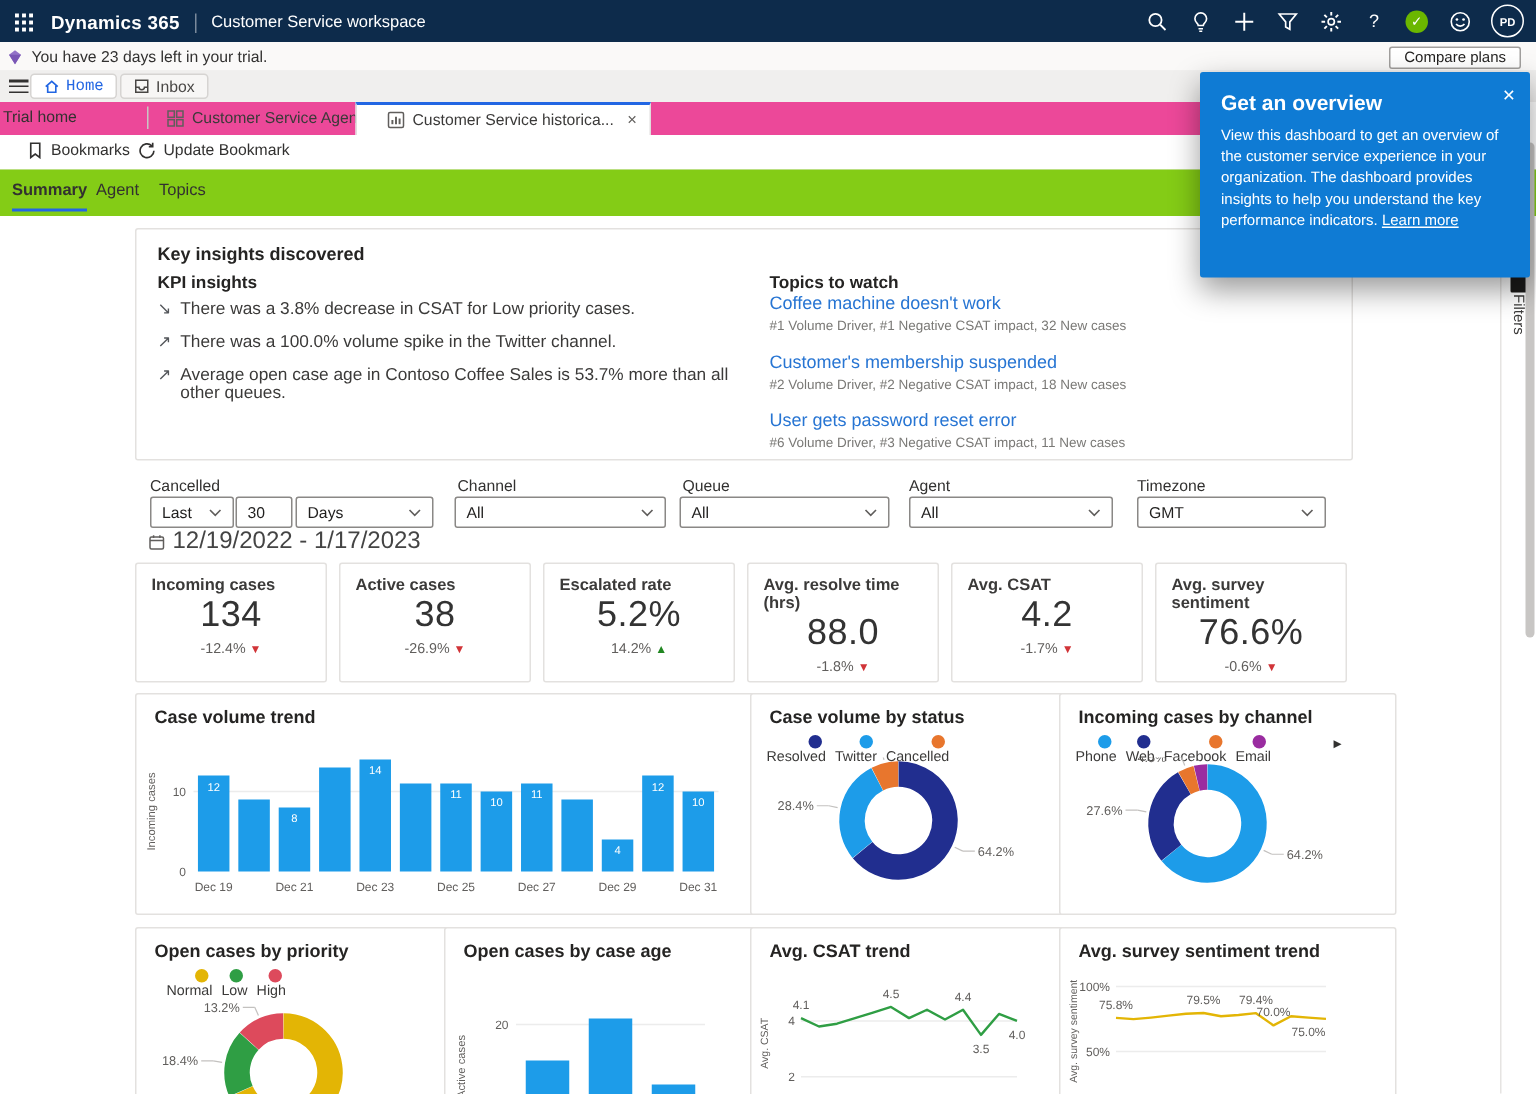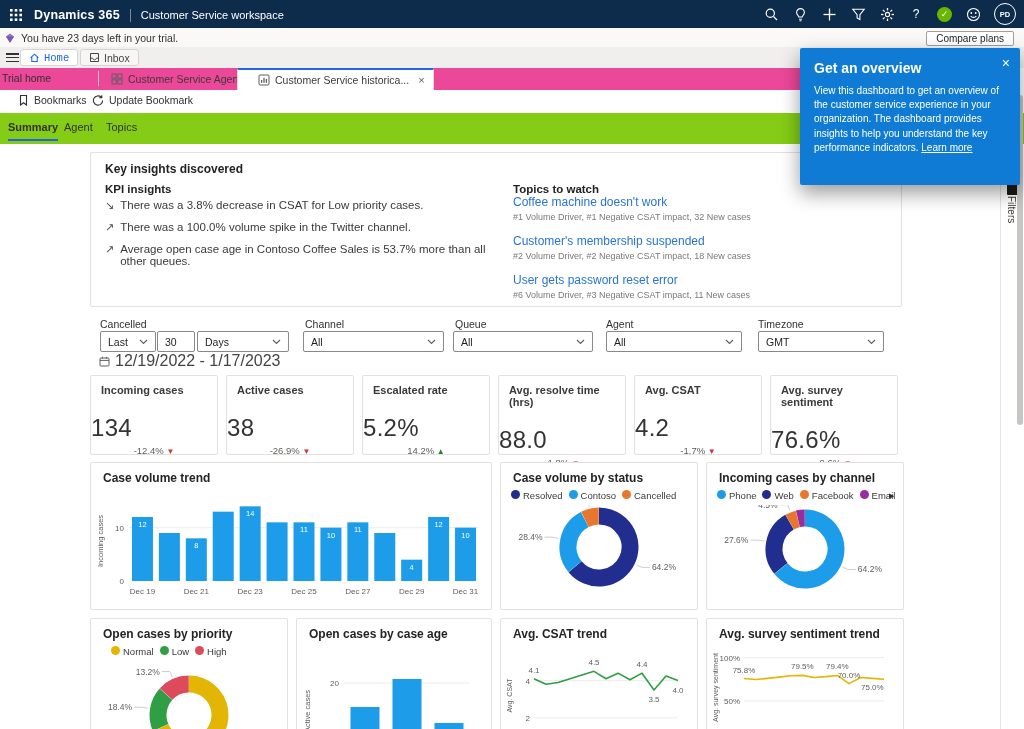--- a/index.html
+++ b/index.html
@@ -50,29 +50,29 @@
   .topic-title{font-size:12px;color:#2775d3;margin-bottom:3px;}
   .topic-meta{font-size:9px;color:#7a7976;}
   
   .flt-label{position:absolute;top:318px;font-size:10.5px;color:#323130;}
   .dd{position:absolute;top:331px;height:19px;border:1px solid #8a8886;border-radius:2px;background:#fff;font-size:10.5px;color:#201f1e;display:flex;align-items:center;justify-content:space-between;padding:0 7px;}
   .daterow{position:absolute;left:99px;top:352px;display:flex;align-items:center;gap:5px;font-size:16px;color:#444;}
   
   .kpi-row{position:absolute;left:90px;top:375px;width:830px;height:82px;}
   .kpi-card{position:absolute;top:0;width:126px;height:78px;background:#fff;border:1px solid #e3e1df;border-radius:2px;}
   .kpi-label{margin:8px 0 0 10px;font-size:11px;font-weight:bold;color:#3b3a39;}
-  .kpi-value{text-align:left;font-size:24px;font-weight:300;color:#333;margin-top:18px;letter-spacing:.3px;}
+  .kpi-value{text-align:center;font-size:24px;font-weight:300;color:#333;margin-top:0;letter-spacing:.3px;}
   .kpi-delta{text-align:center;font-size:9.5px;color:#605e5c;margin-top:3px;}
   .kpi-delta .up{color:#218721;font-size:8px;}
   .kpi-delta .down{color:#d13438;font-size:8px;}
   
-  .chart-card{overflow:hidden;}
+  .chart-card{overflow:hidden;padding-left:27px;}
   .chart-title{position:absolute;left:12px;top:8px;font-size:12px;font-weight:bold;color:#252423;}
   .legend{position:absolute;display:flex;gap:6px;font-size:9.5px;color:#3b3a39;align-items:center;}
-  .lg-item{display:inline-flex;align-items:flex-start;}
+  .lg-item{display:inline-flex;align-items:flex-end;flex-direction:column;}
   .lg-dot{width:9px;height:9px;border-radius:50%;display:inline-block;margin-right:3px;}
   .lg-more{position:absolute;font-size:7px;color:#323130;}
   
   .popup{position:absolute;left:800px;top:48px;width:220px;height:137px;background:#0f7bd4;color:#fff;border-radius:2px;box-shadow:0 8px 20px rgba(0,0,0,.4);display:flex;flex-direction:column;padding:12px 14px 10px 14px;box-sizing:border-box;z-index:50;}
   .popup-title{font-size:14px;font-weight:bold;}
   .popup-close{position:absolute;right:10px;top:7px;font-size:14px;color:#fff;}
   .popup-body{font-size:10px;line-height:1.42;margin-top:8px;}
   .popup-link{text-decoration:underline;}
   .popup-footer{margin-top:auto;display:flex;align-items:center;justify-content:space-between;}
   .popup-step{font-size:10px;}
@@ -402,21 +402,21 @@
 
 <div class="card chart-card" style="left:500px;top:462px;width:196px;height:146px">
   <div class="chart-title">Case volume by status</div>
   <div class="legend" style="left:10px;top:27px">
       <span class="lg-item">
         <span class="lg-dot" style="background: rgb(33, 46, 143);"></span>
         <span>Resolved</span>
       </span>
       <span class="lg-item">
         <span class="lg-dot" style="background: rgb(29, 156, 233);"></span>
-        <span>Contoso</span>
+        <span>Twitter</span>
       </span>
       <span class="lg-item">
         <span class="lg-dot" style="background: rgb(232, 118, 45);"></span>
         <span>Cancelled</span>
       </span>
     </div>
   <svg width="196" height="102" style="position:absolute;left:0;top:42px">
       <path d="M 98 11 A 31 31 0 1 1 74.08338585010716 61.72297055732593" stroke="#212e8f" stroke-width="17" fill="none"></path>
       <line x1="135.47456071392585" y1="59.82995511206589" x2="140.89256949184286" y2="62.40777994754529" stroke="#c3c1bf" stroke-width="0.8"></line>
       <line x1="140.89256949184286" y1="62.40777994754529" x2="148.89256949184286" y2="62.40777994754529" stroke="#c3c1bf" stroke-width="0.8"></line>

